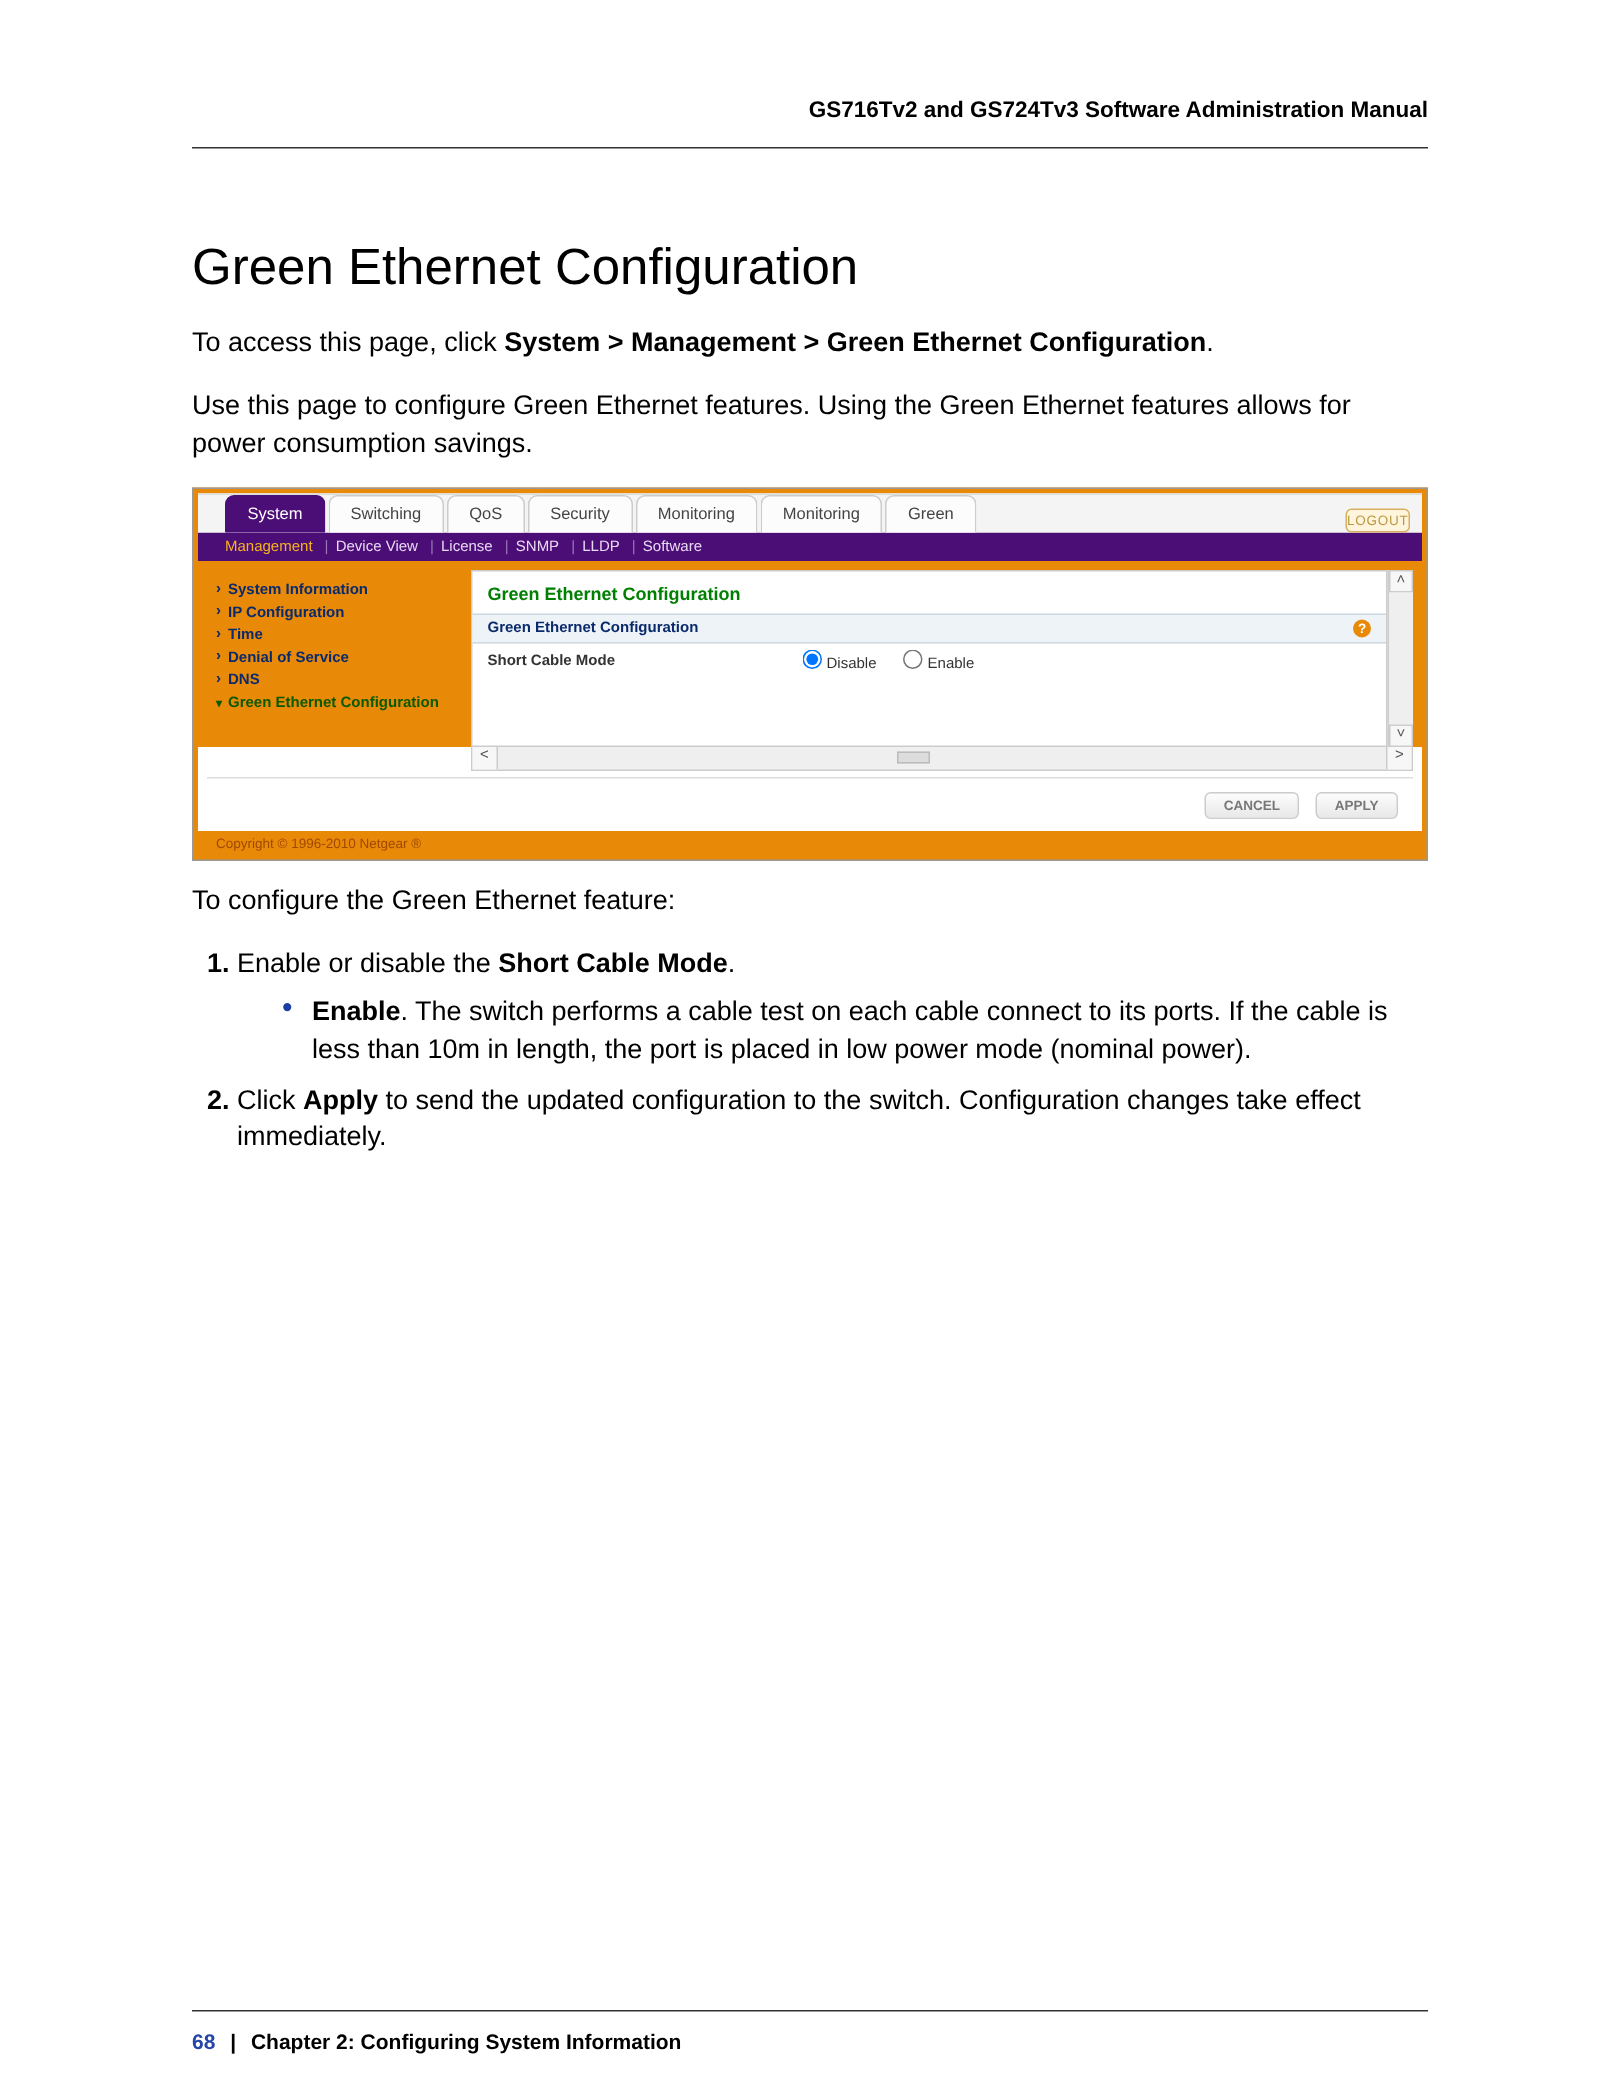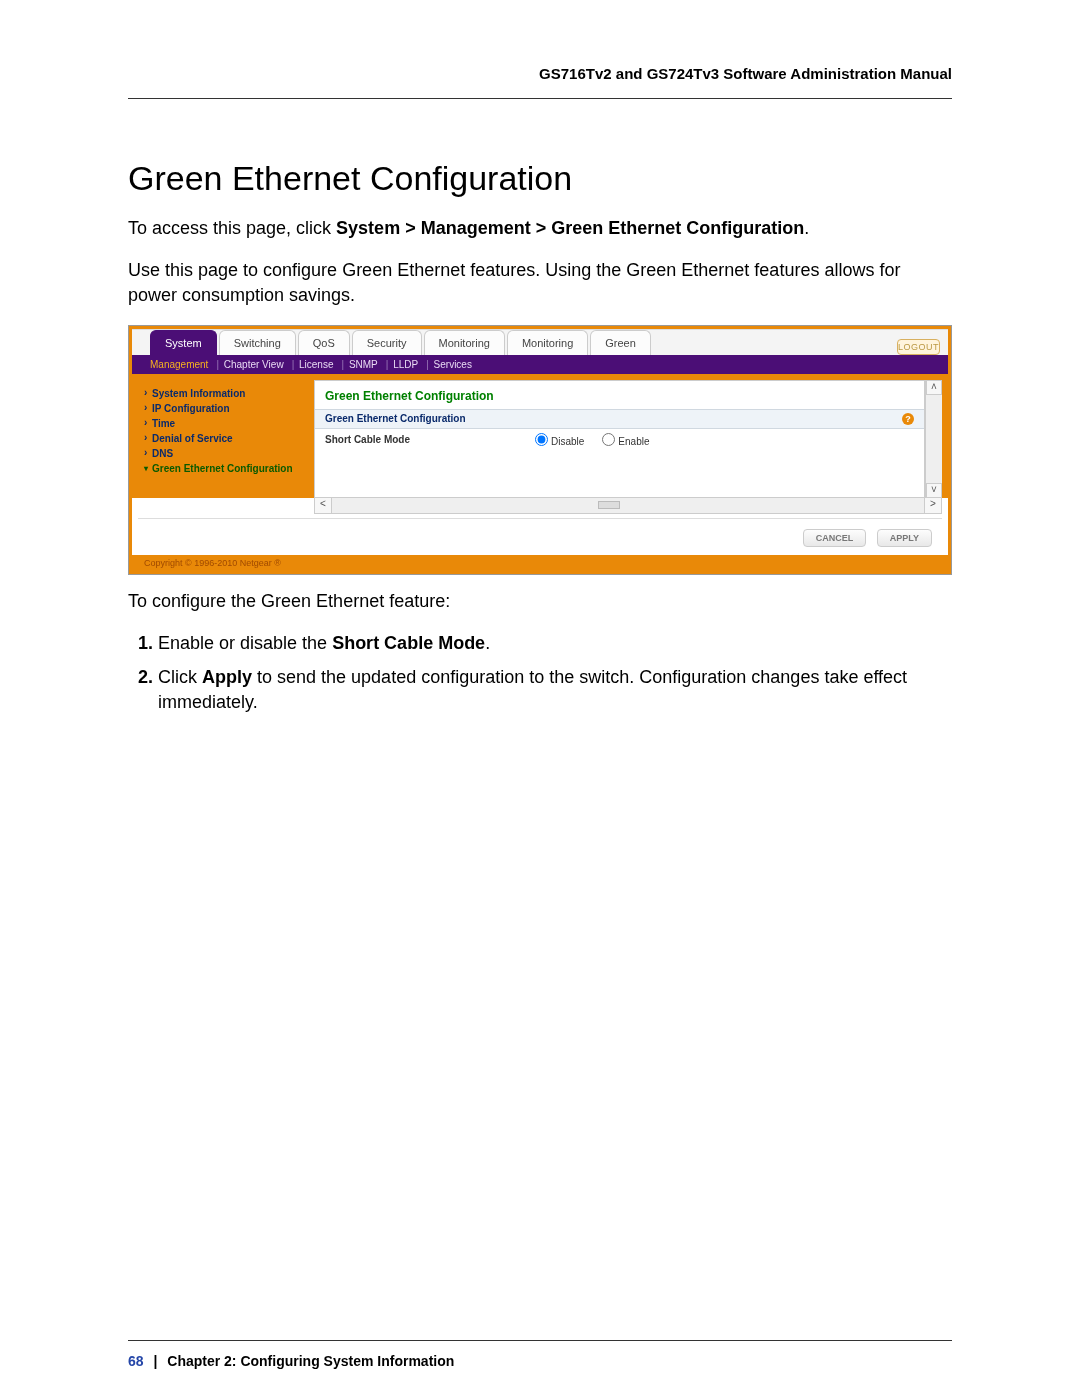--- a/index.html
+++ b/index.html
@@ -280,25 +280,25 @@
         <div class="tab">QoS</div>
         <div class="tab">Security</div>
         <div class="tab">Monitoring</div>
         <div class="tab">Monitoring</div>
         <div class="tab">Green</div>
         <div class="logout">LOGOUT</div>
       </div>
 
       <div class="ss-subnav">
         <span class="active">Management</span><span class="sep">|</span>
-        <span>Chapter View</span><span class="sep">|</span>
+        <span>Device View</span><span class="sep">|</span>
         <span>License</span><span class="sep">|</span>
         <span>SNMP</span><span class="sep">|</span>
         <span>LLDP</span><span class="sep">|</span>
-        <span>Services</span>
+        <span>Software</span>
       </div>
 
       <div class="ss-main">
         <div class="ss-left">
           <div class="li">System Information</div>
           <div class="li">IP Configuration</div>
           <div class="li">Time</div>
           <div class="li">Denial of Service</div>
           <div class="li">DNS</div>
           <div class="li active">Green Ethernet Configuration</div>
@@ -340,20 +340,23 @@
       <div class="ss-copy">Copyright © 1996-2010 Netgear ®</div>
     </div>
   </div>
 
   <p class="body-text">To configure the Green Ethernet feature:</p>
 
   <ol class="steps">
     <li>
       <span>Enable or disable the </span><span class="b">Short Cable Mode</span><span>.</span>
       <ul class="bullets">
+        <li>
+          <span class="b">Enable</span><span>. The switch performs a cable test on each cable connect to its ports. If the cable is less than 10m in length, the port is placed in low power mode (nominal power).</span>
+        </li>
       </ul>
     </li>
     <li>
       <span>Click </span><span class="b">Apply</span><span> to send the updated configuration to the switch. Configuration changes take effect immediately.</span>
     </li>
   </ol>
 </div>
 
 <div class="page-footer-line"></div>
 <div class="page-footer">

